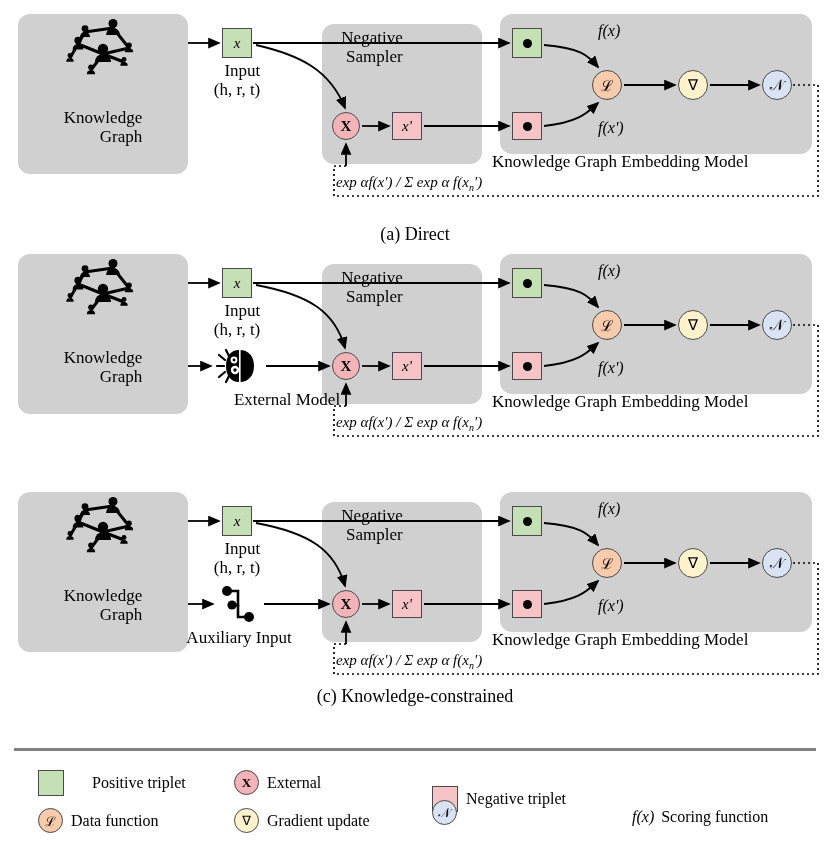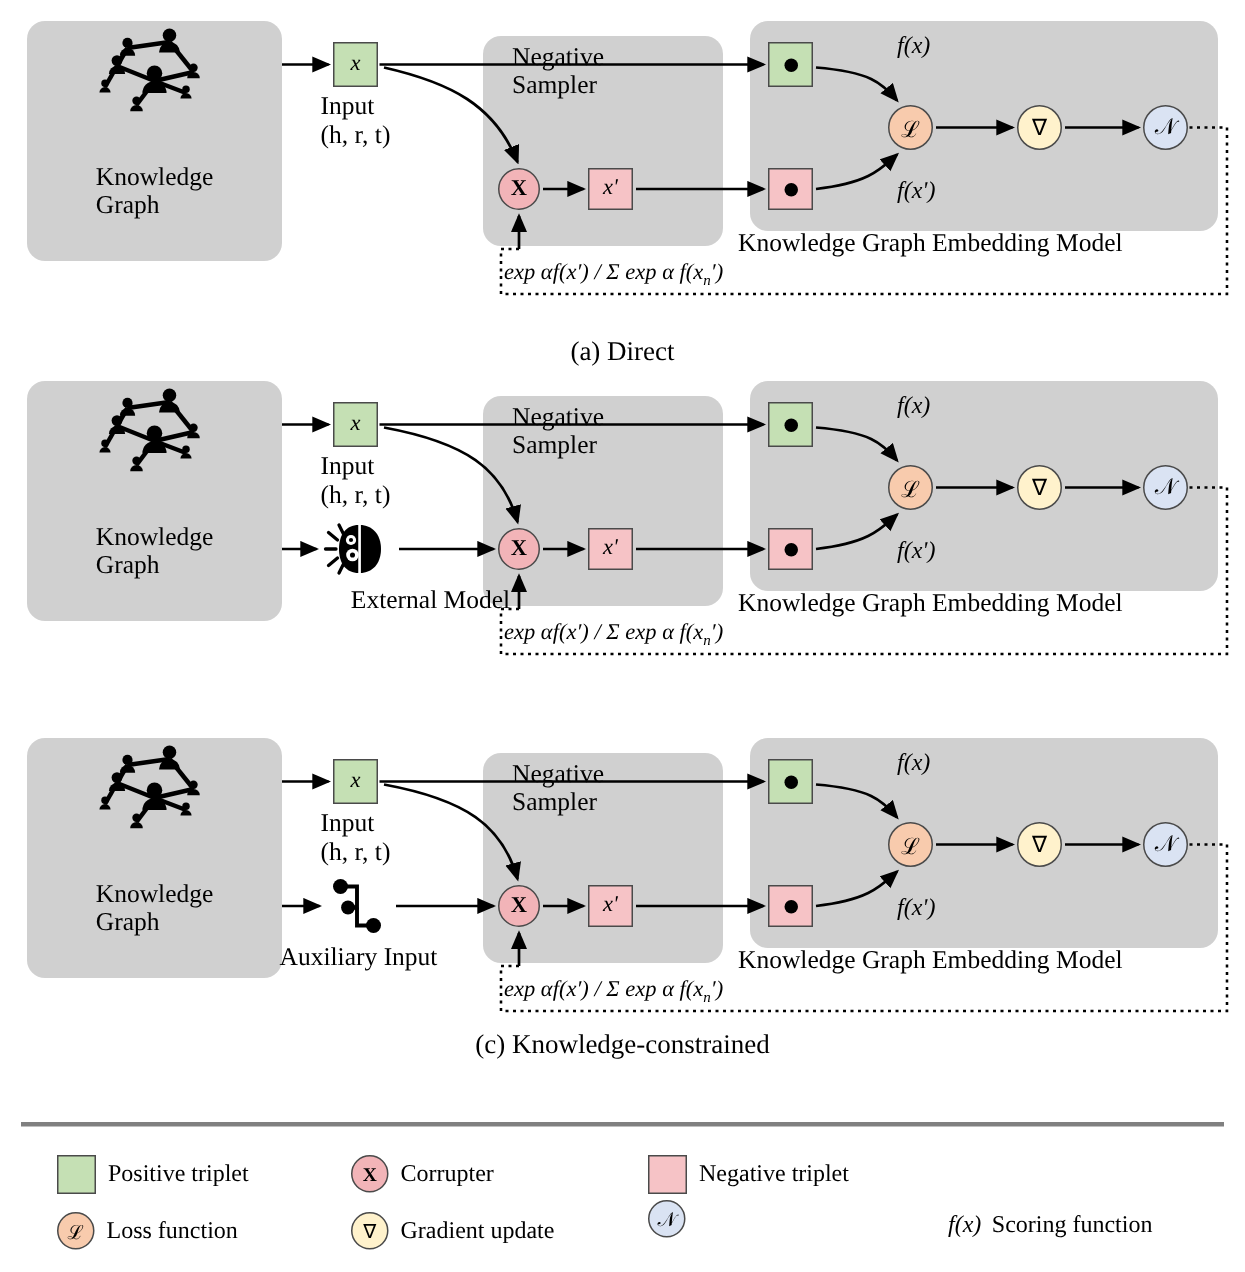--- a/index.html
+++ b/index.html
@@ -7,21 +7,21 @@
   .panel{position:absolute;left:0;width:830px;height:240px;}
   #panel-a{top:0;}
   #panel-b{top:240px;}
   #panel-c{top:478px;}
 
   .grayblock{position:absolute;background:#d0d0d0;border-radius:12px;}
   .kg-block{left:18px;width:170px;height:160px;top:14px;}
   .ns-block{left:322px;width:160px;height:140px;top:24px;}
   .kgem-block{left:500px;width:312px;height:140px;top:14px;}
 
-  .label{position:absolute;text-align:left;line-height:1.12;font-size:17px;white-space:nowrap;}
+  .label{position:absolute;text-align:right;line-height:1.12;font-size:17px;white-space:nowrap;}
   .label.ctr{transform:translateX(-50%);}
 
   .sq{position:absolute;border:1.6px solid #4a4a4a;box-sizing:border-box;}
   .sq.green{background:#c5e0b4;}
   .sq.pink{background:#f6c3c6;}
   .sq .inner{position:absolute;left:50%;top:50%;transform:translate(-50%,-50%);font-style:italic;font-size:15px;}
   .dot{position:absolute;left:50%;top:50%;width:9px;height:9px;margin:-4.5px 0 0 -4.5px;background:#000;border-radius:50%;}
 
   .circ{position:absolute;border:1.6px solid #4a4a4a;border-radius:50%;box-sizing:border-box;
         display:flex;align-items:center;justify-content:center;font-size:15px;}
@@ -468,47 +468,47 @@
       <path d="M 793 85 L 818 85 L 818 196 L 334 196 L 334 166 L 346 166"></path>
     </g>
   </svg>
 
   <div class="caption" style="top:208px;">(c) Knowledge-constrained</div>
 </div>
 
 <div id="legend">
   <div class="rule"></div>
 
-  <div class="lg" style="left:24px;top:22px;">
+  <div class="lg" style="left:24px;top:22px;gap:20px;">
     <span class="gl">
       <span class="lgsq" style="display:block;background:#c5e0b4;"></span>
     </span>
     <span class="txt">Positive triplet</span>
   </div>
 
   <div class="lg" style="left:220px;top:22px;">
     <span class="gl">
       <span class="lgcirc" style="background:#f2b4b8;font-weight:bold;">X</span>
     </span>
-    <span class="txt">Corrupter</span>
-  </div>
-
-  <div class="lg" style="left:418px;top:22px;">
+    <span class="txt">External</span>
+  </div>
+
+  <div class="lg" style="left:418px;top:38px;">
     <span class="gl">
       <span class="lgsq" style="display:block;background:#f6c3c6;"></span>
     </span>
     <span class="txt">Negative triplet</span>
   </div>
 
 
   <div class="lg" style="left:24px;top:60px;">
     <span class="gl">
       <span class="lgcirc" style="background:#f8cbad;">ℒ</span>
     </span>
-    <span class="txt">Loss function</span>
+    <span class="txt">Data function</span>
   </div>
 
   <div class="lg" style="left:220px;top:60px;">
     <span class="gl">
       <span class="lgcirc" style="background:#fff2cc;">∇</span>
     </span>
     <span class="txt">Gradient update</span>
   </div>
 
   <div class="lg" style="left:418px;top:52px;">

